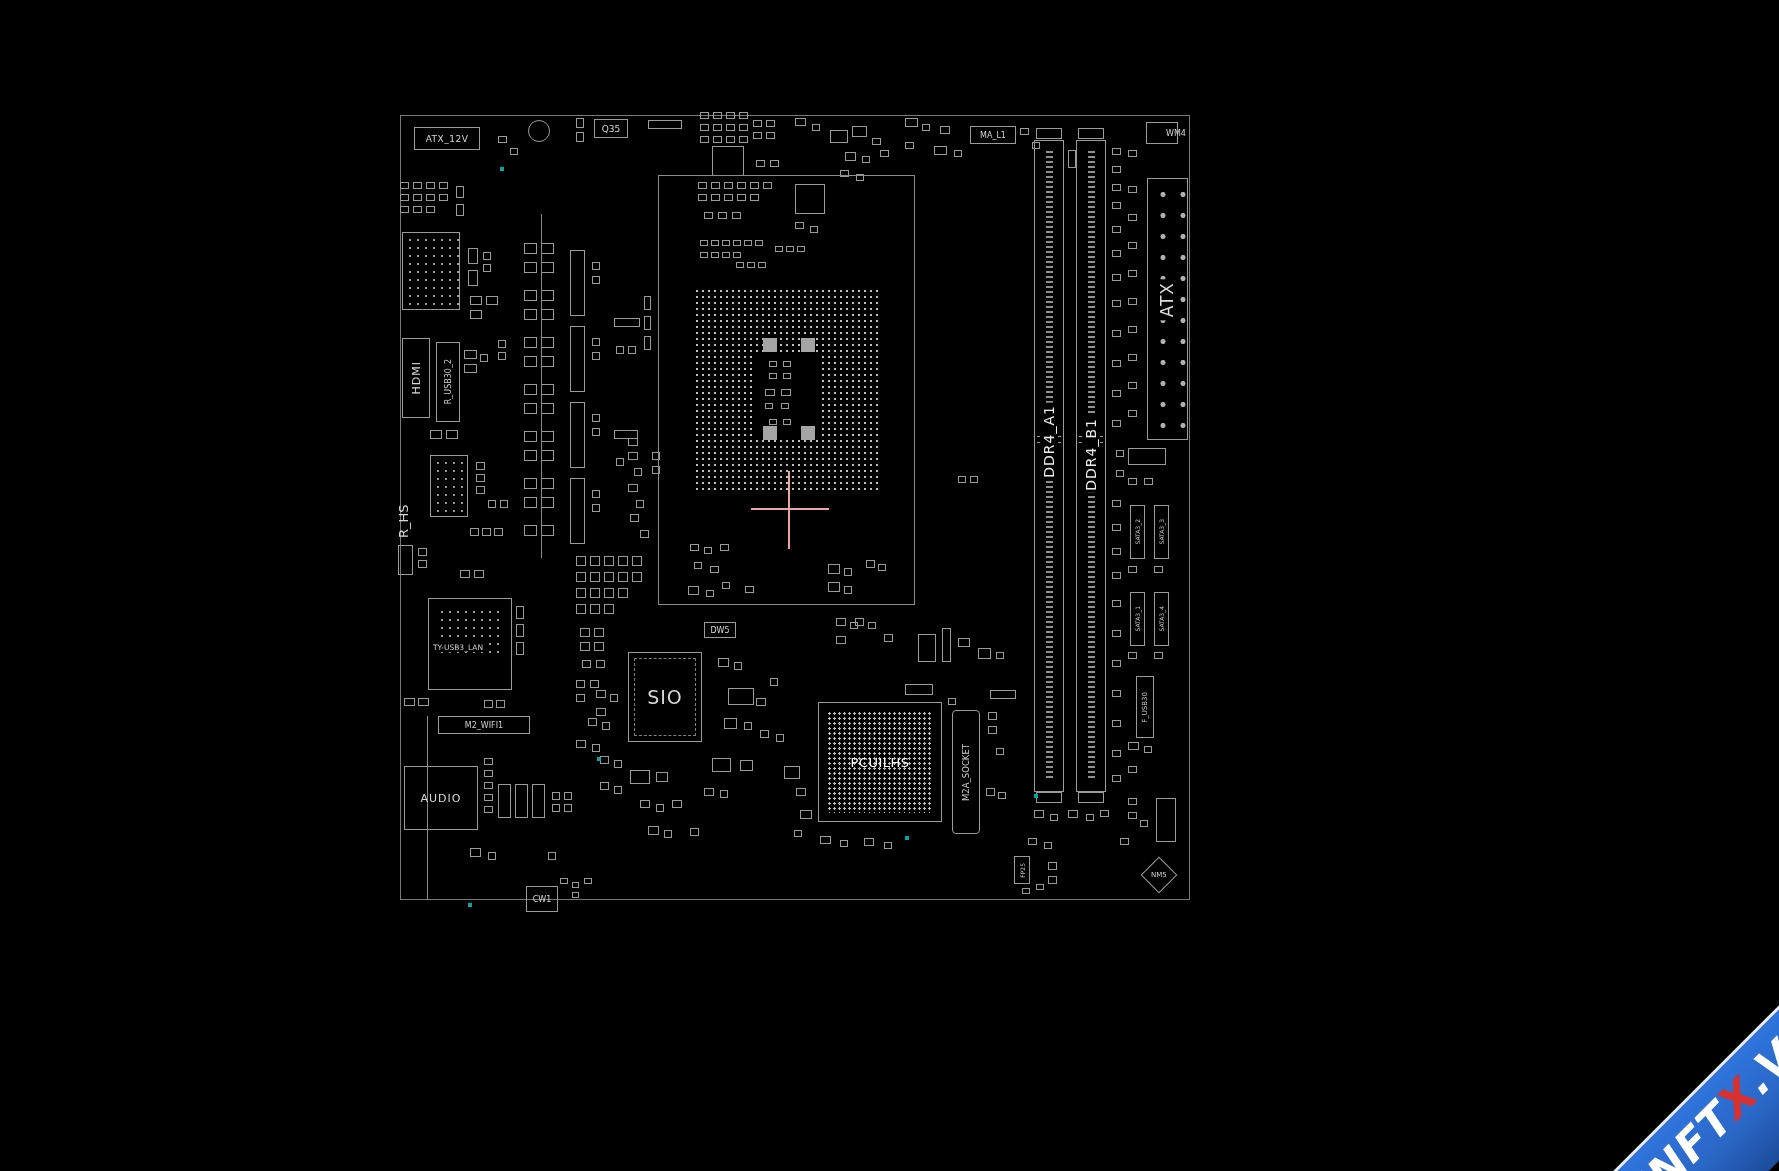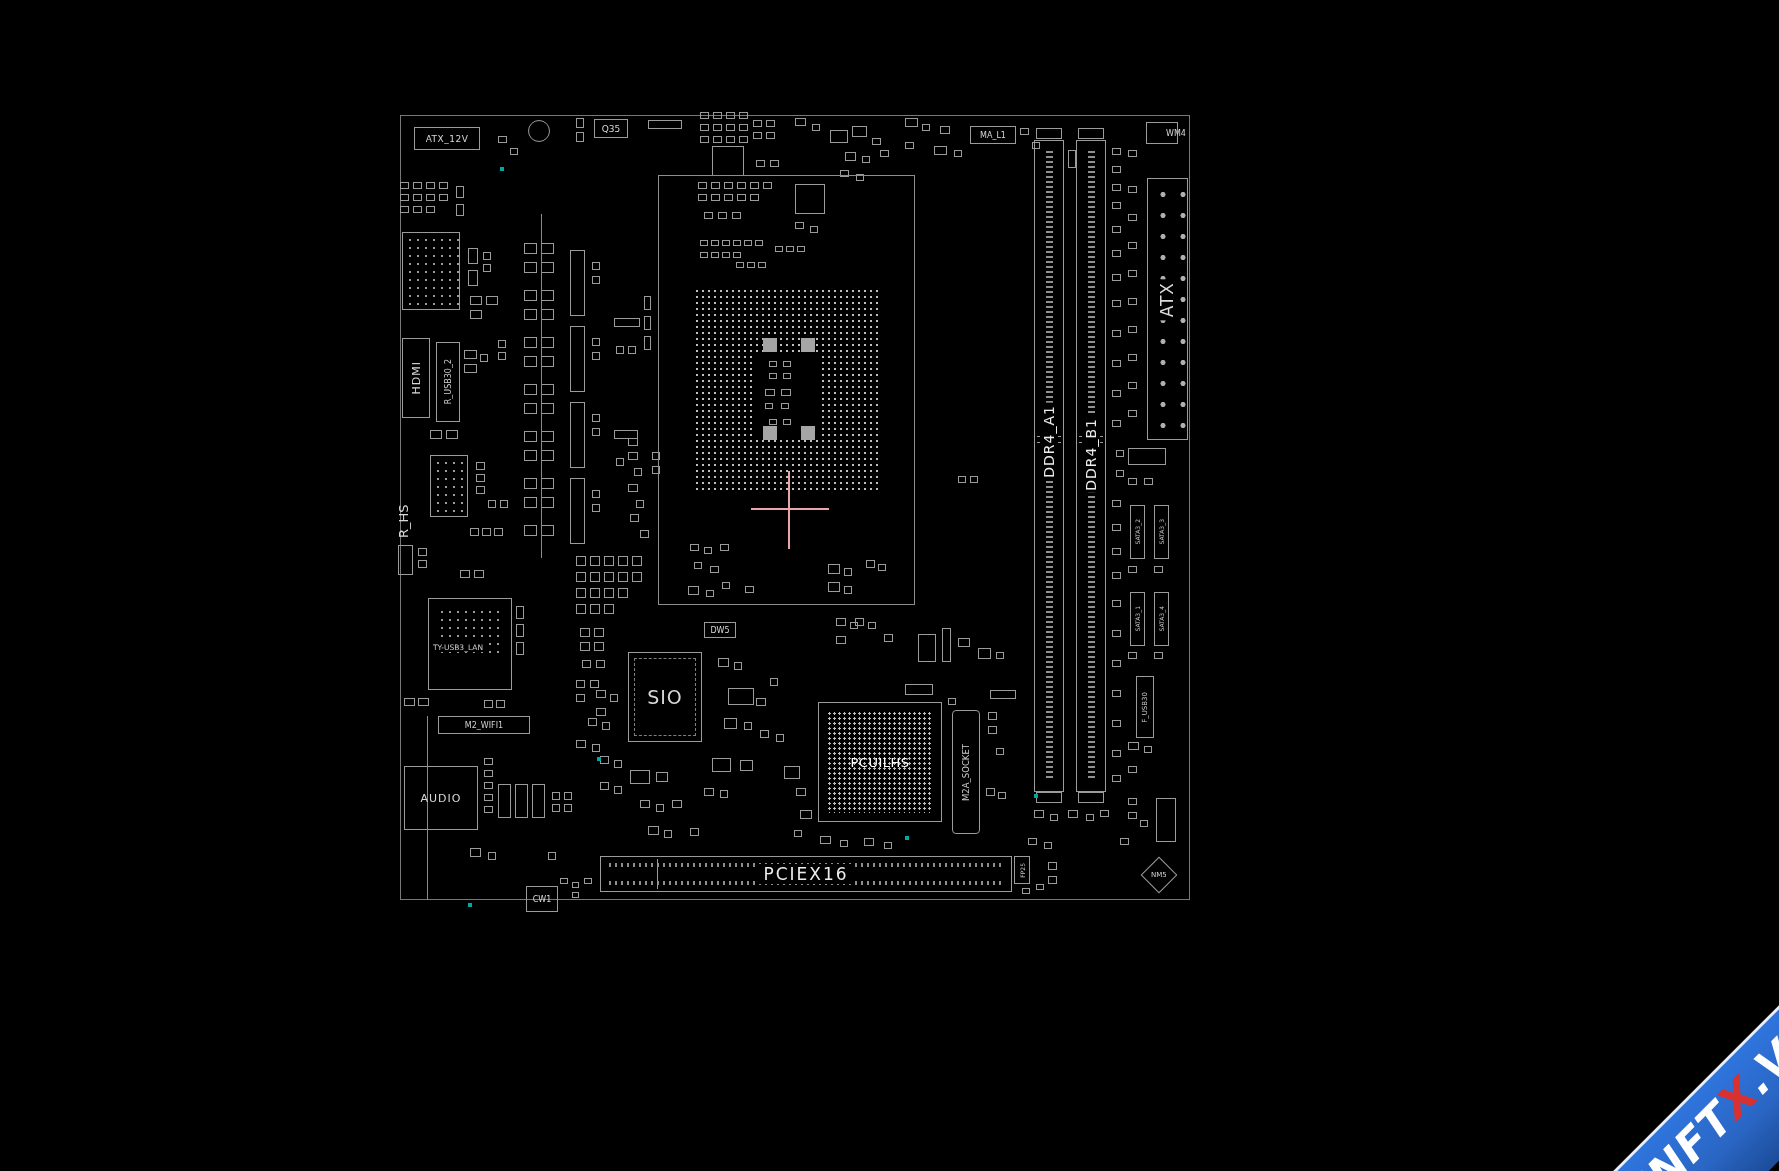--- a/index.html
+++ b/index.html
@@ -499,26 +499,20 @@
 
   <div class="c box" style="left:818px;top:702px;width:124px;height:120px">
     <div class="chip-pins dots-fine" style="background-size:5px 5px;"></div>
     <span class="chip-lbl lbl">PCUILHS</span>
   </div>
 
   <div class="c box" style="left:952px;top:710px;width:28px;height:124px;border-radius:4px">
     <span class="lbl v" style="font-size:8.5px;color:#cfcfcf;">M2A_SOCKET</span>
   </div>
 
-  <div class="c box" style="left:600px;top:856px;width:412px;height:36px">
-    <div class="pcie-strip" style="top:6px"></div>
-    <div class="pcie-strip" style="bottom:6px"></div>
-    <div class="pcie-key" style="left:56px"></div>
-    <span class="pcie-lbl lbl">PCIEX16</span>
-  </div>
 
   <div class="c box" style="left:404px;top:766px;width:74px;height:64px">
     <span class="lbl" style="font-size:11px;letter-spacing:1px;">AUDIO</span>
   </div>
   <div class="c box" style="left:402px;top:338px;width:28px;height:80px">
     <span class="lbl v" style="font-size:11px;letter-spacing:1px;">HDMI</span>
   </div>
   <div class="c box" style="left:436px;top:342px;width:24px;height:80px">
     <span class="lbl v" style="font-size:8px;color:#d0d0d0;">R_USB30_2</span>
   </div>

